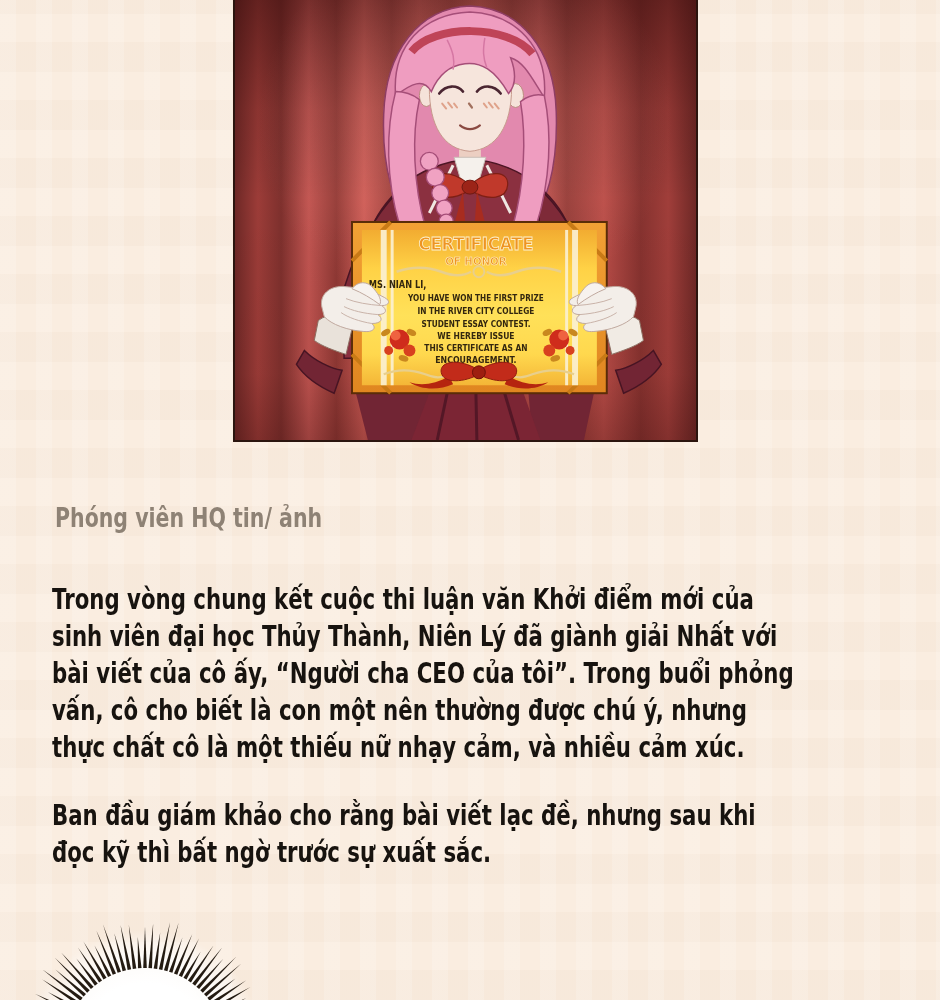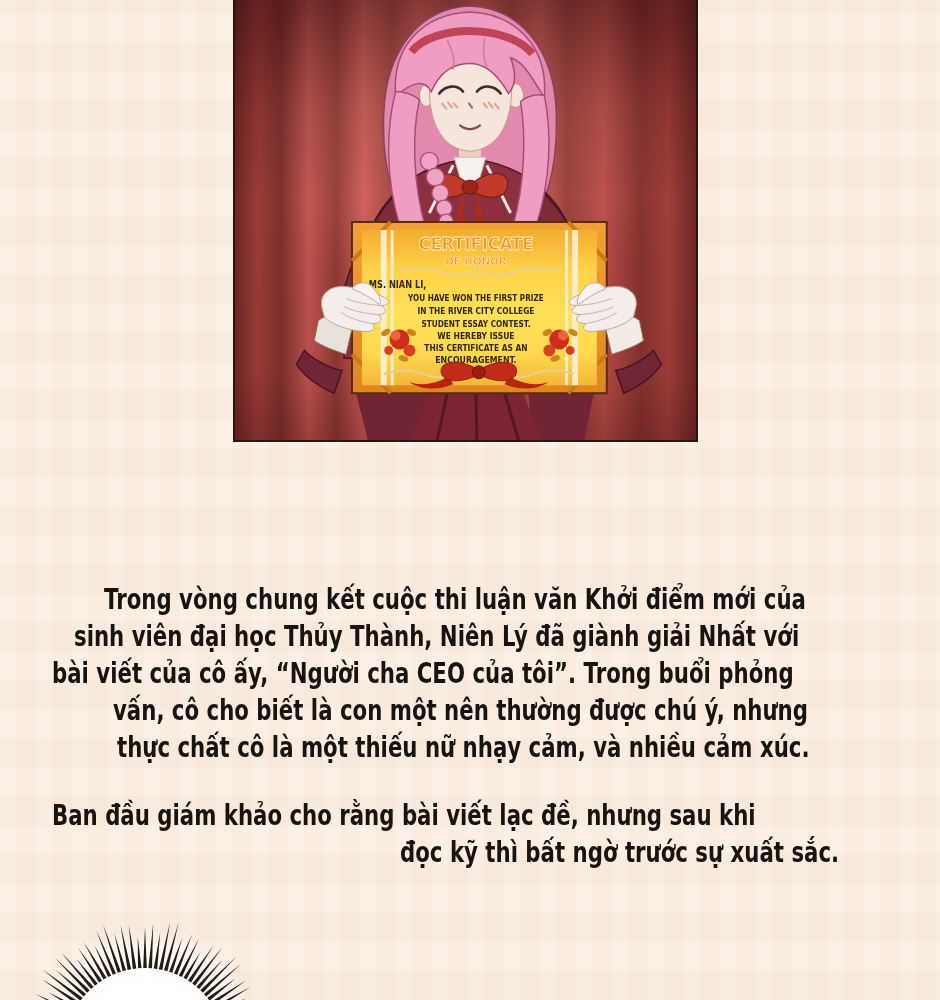--- a/index.html
+++ b/index.html
@@ -1,18 +1,18 @@
 <!DOCTYPE html>
 <html><head>
 <meta charset="utf-8">
 <style>
   html,body{margin:0;padding:0;}
   body{width:940px;height:1000px;overflow:hidden;background:#faede0;}
   .stage{position:relative;width:940px;height:1000px;background:#faede0;
-         font-family:"DejaVu Sans",sans-serif;overflow:hidden;text-align:right;}
+         font-family:"DejaVu Sans",sans-serif;overflow:hidden;}
   .watermark{position:absolute;inset:0;pointer-events:none;
     background:
       repeating-linear-gradient(90deg, rgba(255,255,255,0.16) 0 16px, rgba(255,255,255,0) 16px 36px),
       repeating-linear-gradient(0deg, rgba(196,158,122,0.05) 0 30px, rgba(255,255,255,0) 30px 58px);}
   .panel{position:absolute;left:233px;top:0;width:465px;height:442px;
          border:2px solid #2b150f;border-top:none;box-sizing:border-box;background:#a03e3a;}
   .panel svg{display:block;width:100%;height:100%;}
   .caption{position:absolute;left:55px;top:501px;color:#8e8275;font-weight:700;font-size:27px;line-height:34px;}
   .para{position:absolute;left:52px;color:#17130f;font-weight:700;font-size:28px;}
   .p1{top:581px;} .p2{top:797px;}
@@ -208,20 +208,23 @@
           <path d="M422,352 C412,362 396,370 384,372 L392,395 C408,388 422,378 430,366 Z" fill="#722534" stroke="#471423" stroke-width="1.5"></path>
           <path d="M408,322 C398,314 380,314 372,322 L380,356 C392,352 404,348 412,342 Z" fill="#f1ebe4" stroke="#8c6f62" stroke-width="1"></path>
           <path d="M404,310 C408,296 396,286 380,288 C364,289 350,294 341,299 C335,302 336,307 344,307 C338,311 339,316 348,316 C342,320 344,325 354,325 C349,329 352,334 362,333 C378,332 395,326 402,318 Z" fill="#f3eee9" stroke="#bfa89e" stroke-width="1"></path>
           <path d="M374,290 C368,282 358,282 352,290 C346,297 344,302 346,306 C354,300 364,294 374,290 Z" fill="#f7f2ee" stroke="#bfa89e" stroke-width="1"></path>
           <path d="M344,307 C358,306 370,304 380,300 M348,316 C362,315 374,312 382,308 M354,325 C366,323 378,319 385,314" stroke="#c9b2a8" stroke-width="1" fill="none"></path>
         </g>
       </g>
     </svg>
   </div>
 
+  <div class="caption">
+    <span class="tx">Phóng viên HQ tin/ ảnh</span>
+  </div>
 
   <div class="para p1">
     <div class="line"><span class="tx">Trong vòng chung kết cuộc thi luận văn Khởi điểm mới của</span></div>
     <div class="line"><span class="tx">sinh viên đại học Thủy Thành, Niên Lý đã giành giải Nhất với</span></div>
     <div class="line"><span class="tx">bài viết của cô ấy, “Người cha CEO của tôi”. Trong buổi phỏng</span></div>
     <div class="line"><span class="tx">vấn, cô cho biết là con một nên thường được chú ý, nhưng</span></div>
     <div class="line"><span class="tx">thực chất cô là một thiếu nữ nhạy cảm, và nhiều cảm xúc.</span></div>
   </div>
 
   <div class="para p2">

